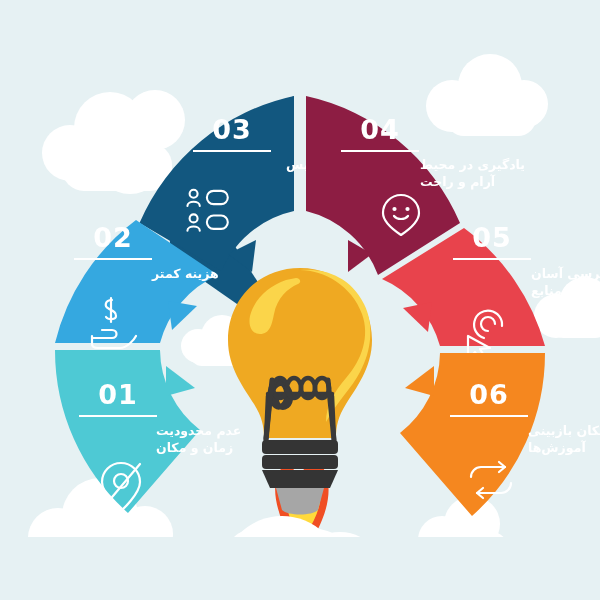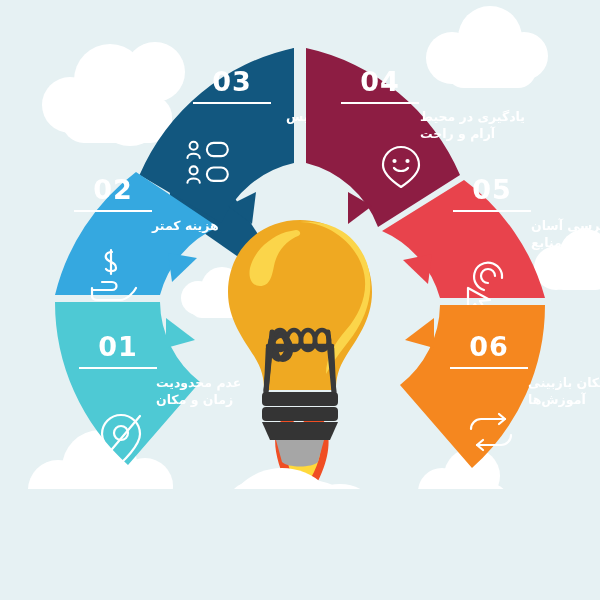--- a/index.html
+++ b/index.html
@@ -2,21 +2,21 @@
 <html><head>
 <meta charset="utf-8">
 <style>
   html,body{margin:0;padding:0;}
   body{
     width:600px;height:600px;
     background:#e6f1f3;
     font-family:"DejaVu Sans","Liberation Sans",sans-serif;
     overflow:hidden;
   }
-  #stage{position:relative;width:600px;height:489px;overflow:hidden;background:#e6f1f3;}
+  #stage{position:relative;width:600px;height:489px;overflow:hidden;background:#e6f1f3;margin-top:48px;}
   #stage svg.layer{position:absolute;top:0;left:0;width:600px;height:600px;}
   .seg-num{
     font-family:"DejaVu Sans","Liberation Sans",sans-serif;
     font-weight:bold;font-size:27px;fill:#ffffff;
     letter-spacing:1px;
   }
   .seg-label{
     font-family:"DejaVu Sans","Liberation Sans",sans-serif;
     font-weight:bold;font-size:12.5px;fill:#ffffff;
     direction:rtl;

